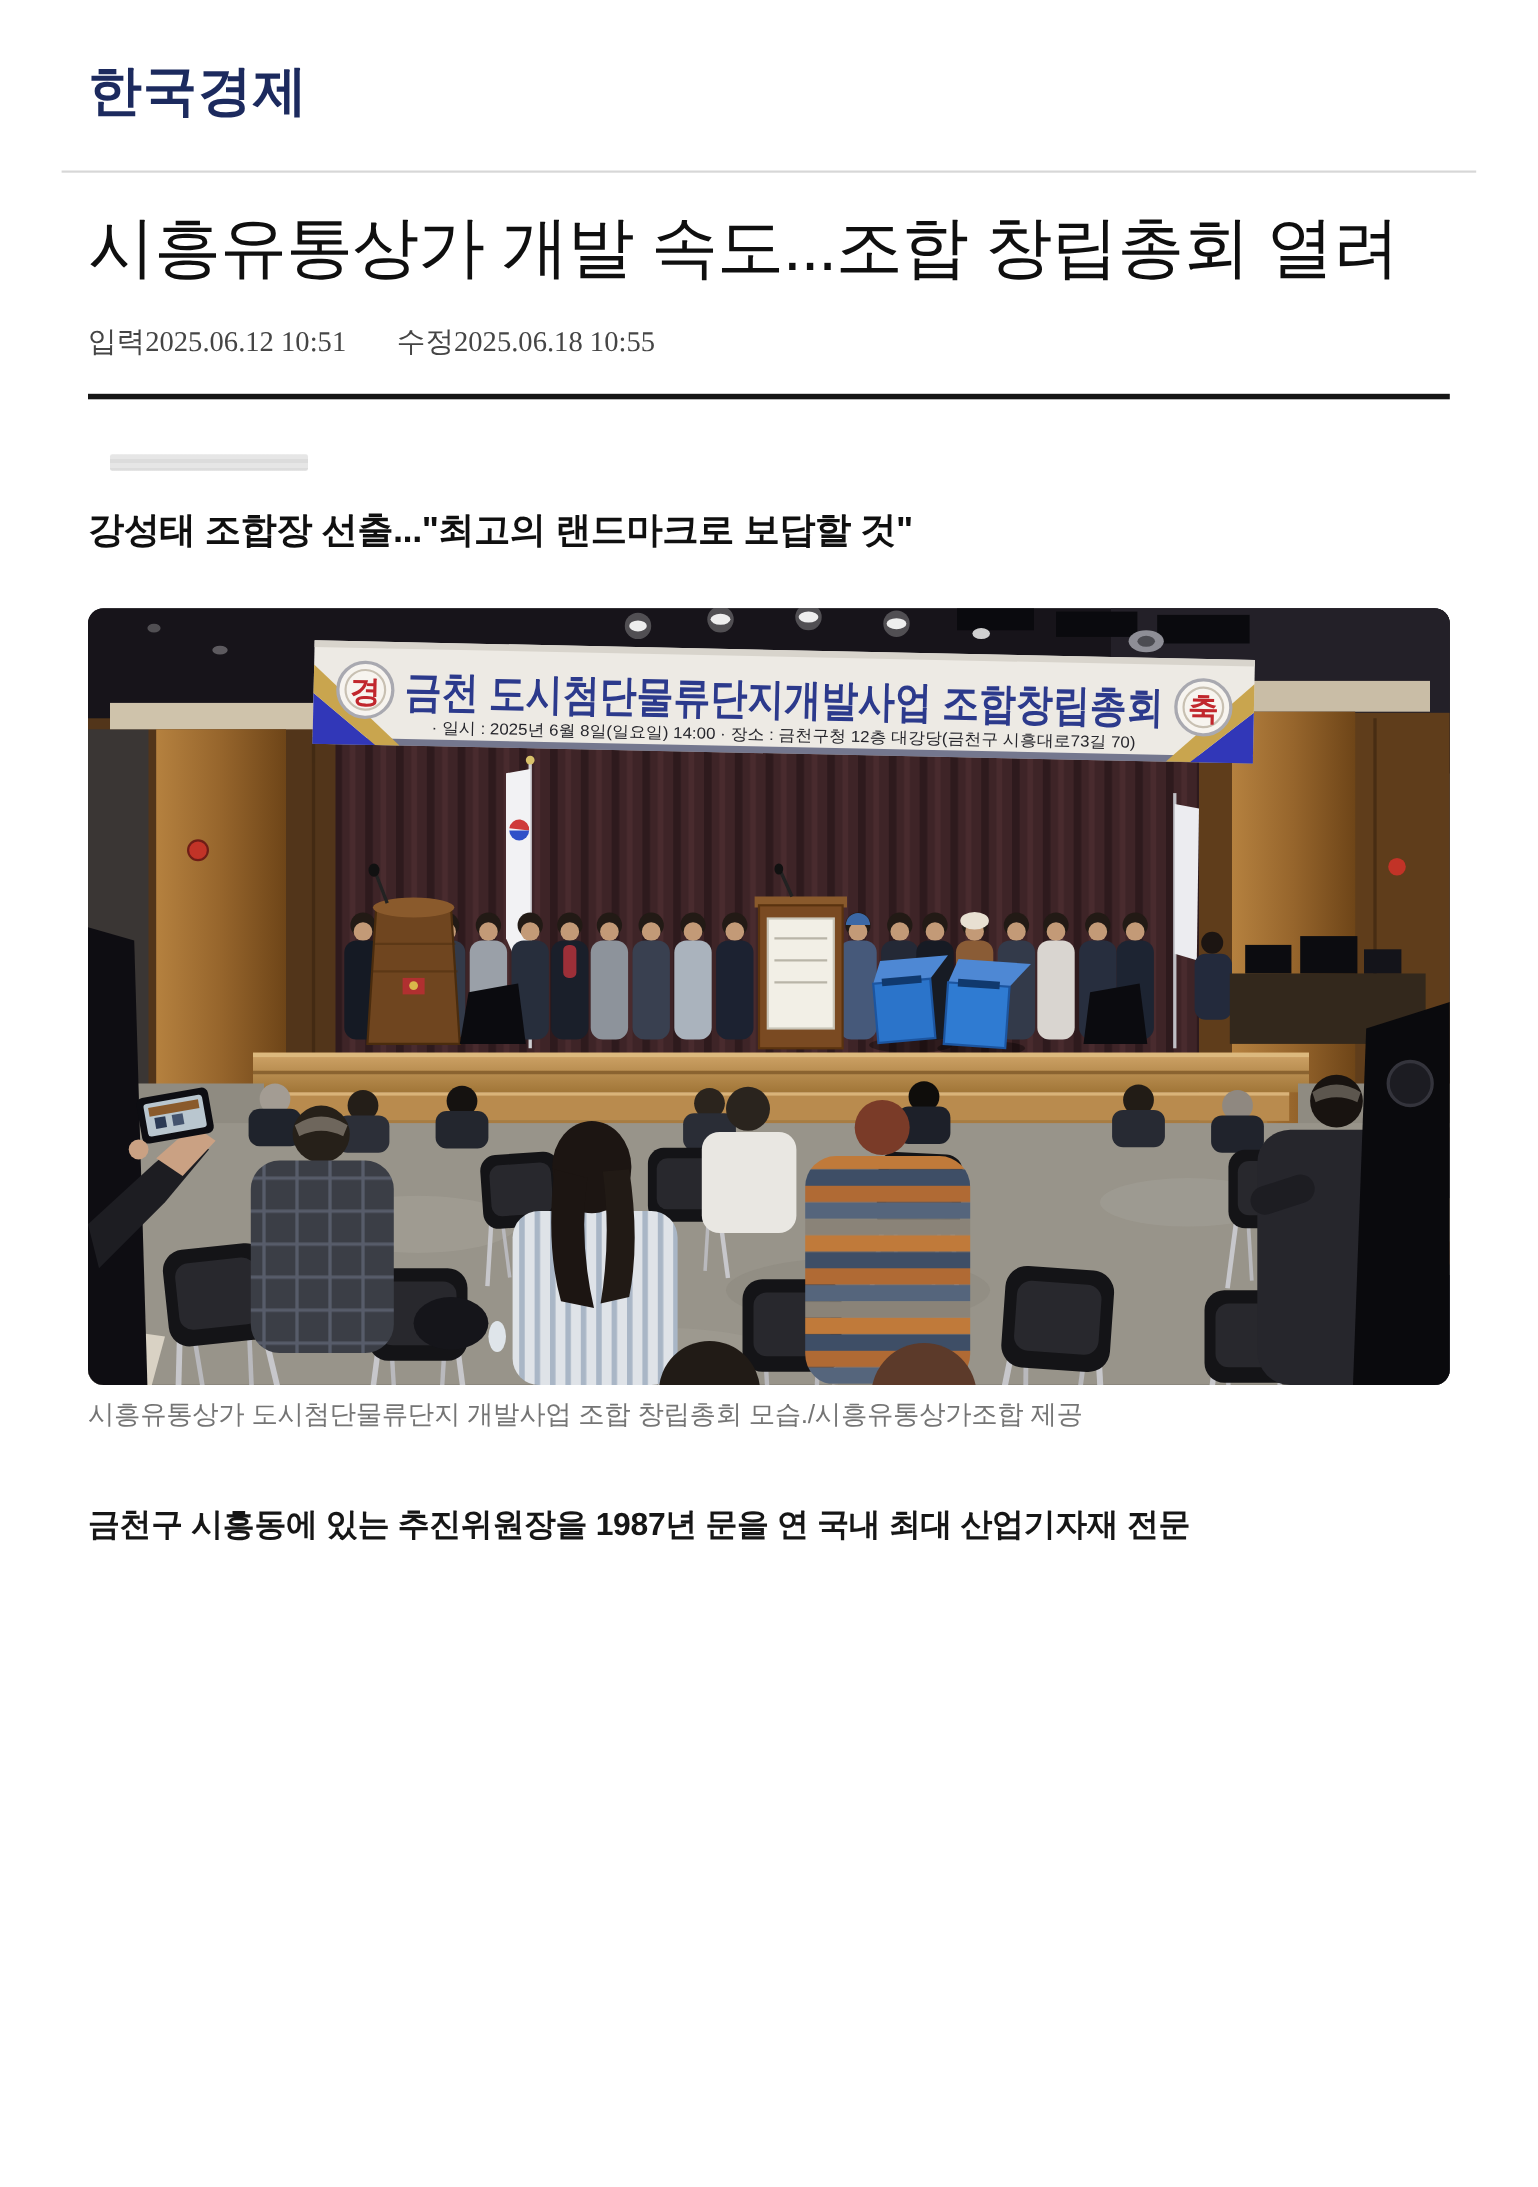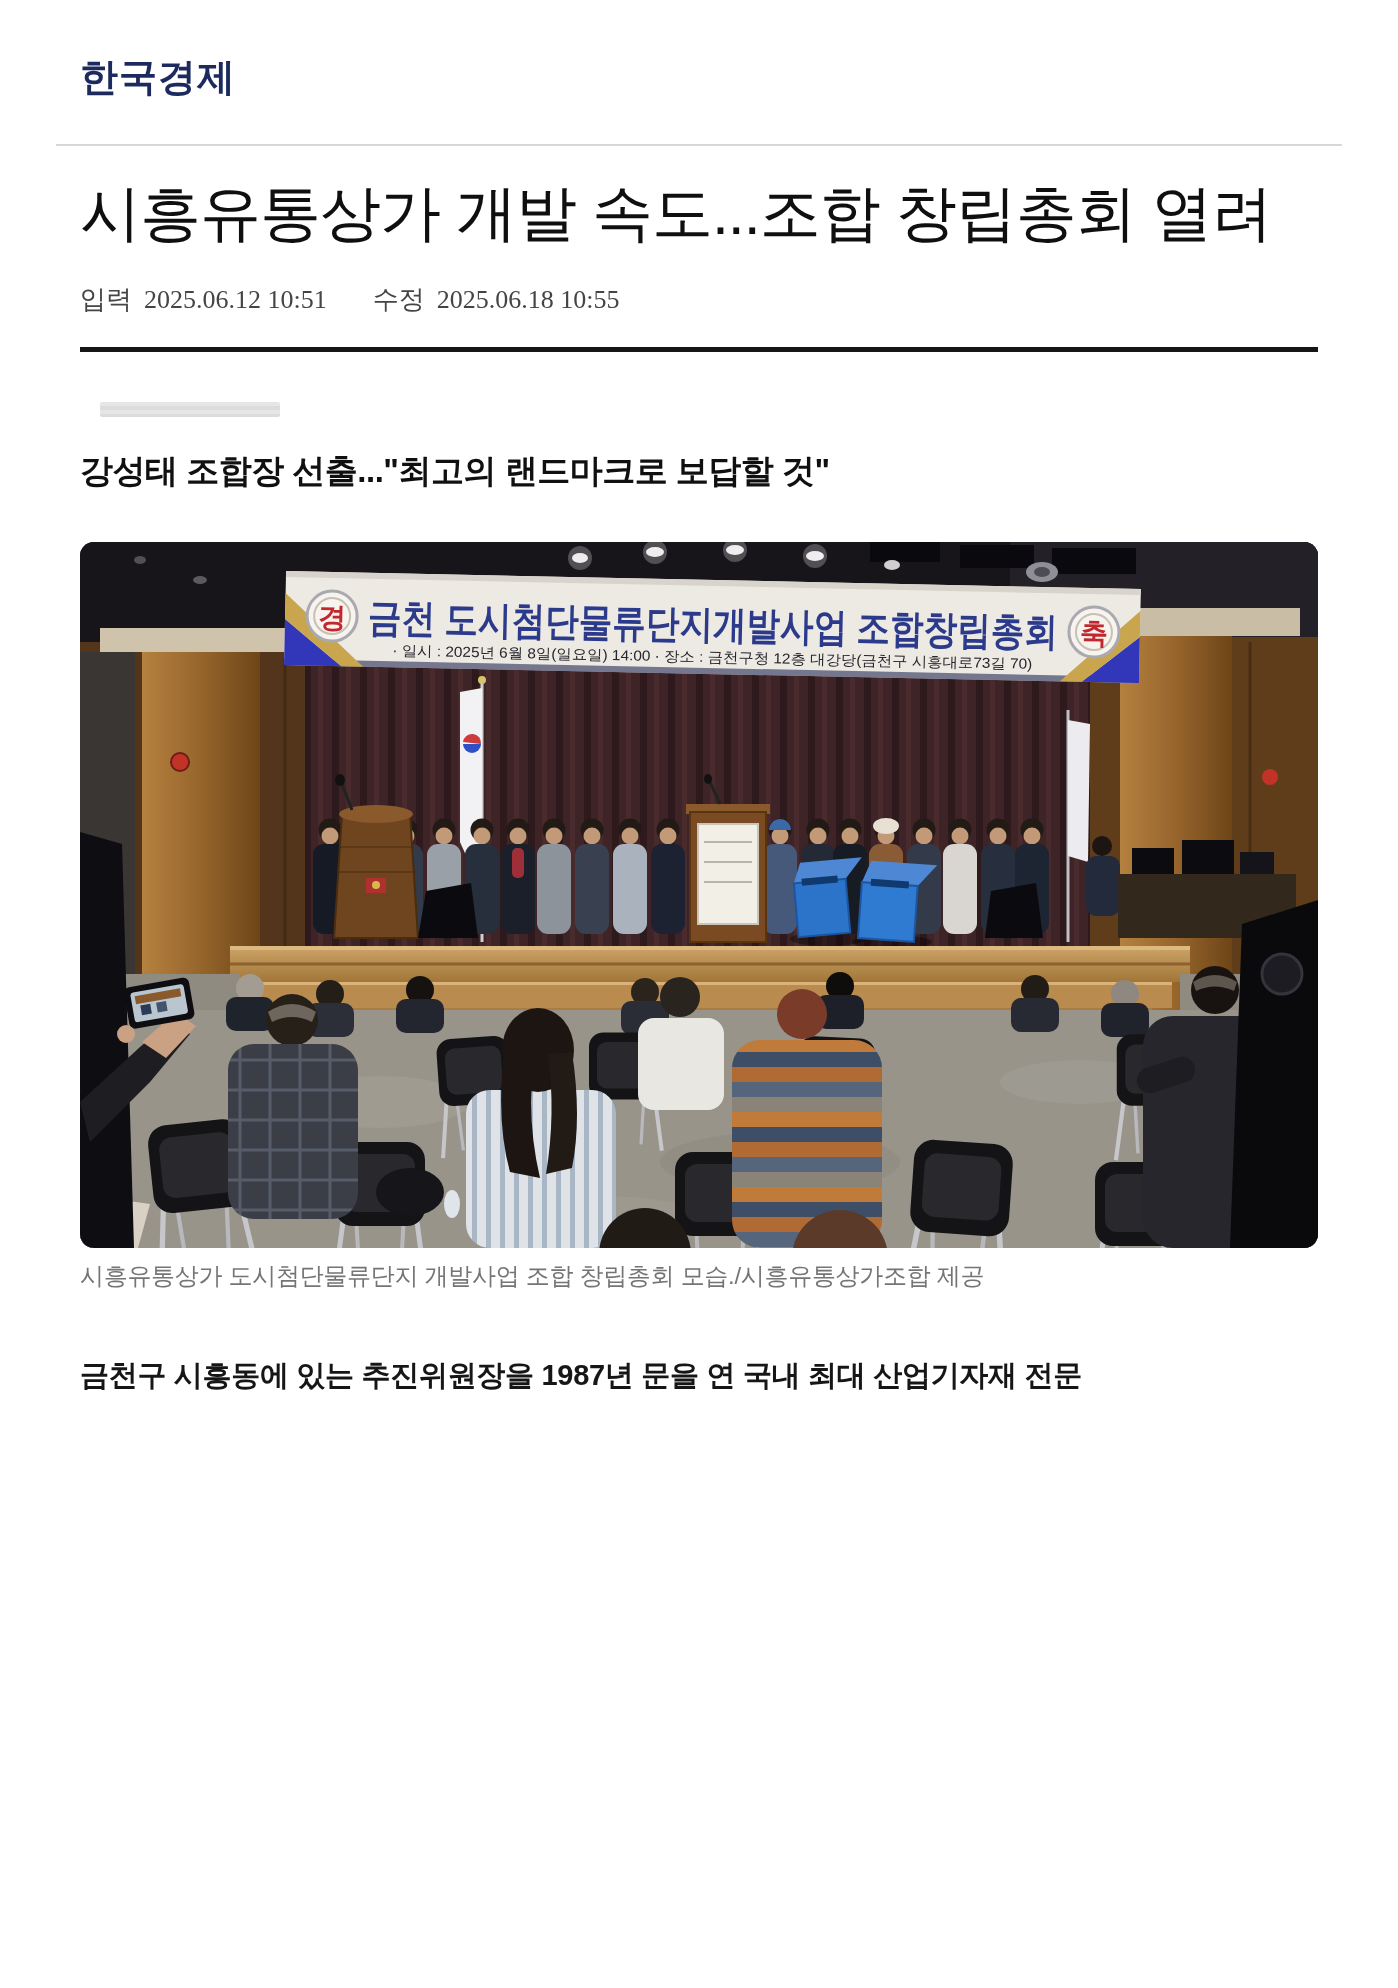--- a/index.html
+++ b/index.html
@@ -1,22 +1,22 @@
 <!DOCTYPE html>
 <html lang="ko"><head>
 <meta charset="utf-8">
 <style>
   html,body{margin:0;padding:0;background:#ffffff;}
   body{width:1398px;min-height:1988px;overflow:hidden;font-family:"Liberation Sans",sans-serif;color:#111;}
   .wrap{width:1238px;margin:0 80px;padding-top:58px;}
-  .logo{font-family:"Liberation Serif",serif;font-weight:bold;font-size:38px;letter-spacing:1px;color:#1c2a5e;line-height:1;display:inline-block;}
+  .logo{font-family:"Liberation Serif",serif;font-weight:bold;font-size:49px;letter-spacing:1px;color:#1c2a5e;line-height:1;display:inline-block;}
   .hr1{height:2px;background:#d7d7d7;margin:48px -24px 0 -24px;}
   h1.title{margin:16px 0 0 0;font-size:61px;line-height:1.7;letter-spacing:-1px;font-weight:400;color:#0f0f0f;word-break:keep-all;}
   .meta{margin-top:16px;display:flex;align-items:baseline;gap:46px;font-family:"Liberation Serif",serif;font-size:26px;color:#454545;}
-  .meta .item{display:flex;gap:12px;align-items:baseline;}
+  .meta .item{display:flex;align-items:baseline;}
   .hr2{height:5px;background:#161616;margin-top:30px;}
   .skeleton{margin:50px 0 0 20px;width:180px;height:15px;background:repeating-linear-gradient(180deg,#e6e6e6 0 4px,#dcdcdc 4px 8px);border-radius:2px;}
   .subhead{margin-top:32px;font-size:33px;font-weight:800;color:#101010;letter-spacing:-0.5px;}
   .photo{margin-top:48px;width:1238px;height:706px;border-radius:14px;overflow:hidden;background:#17141a;display:block;}
   .caption{margin-top:12px;font-size:24px;line-height:1.35;color:#757575;font-weight:500;letter-spacing:-0.3px;}
   .body{margin-top:52px;font-size:29px;line-height:2.15;color:#161616;font-weight:600;letter-spacing:-0.3px;word-break:keep-all;}
   .body p{margin:0 0 36px 0;}
   svg text{font-family:"Liberation Sans",sans-serif;}
 </style>
 </head>

